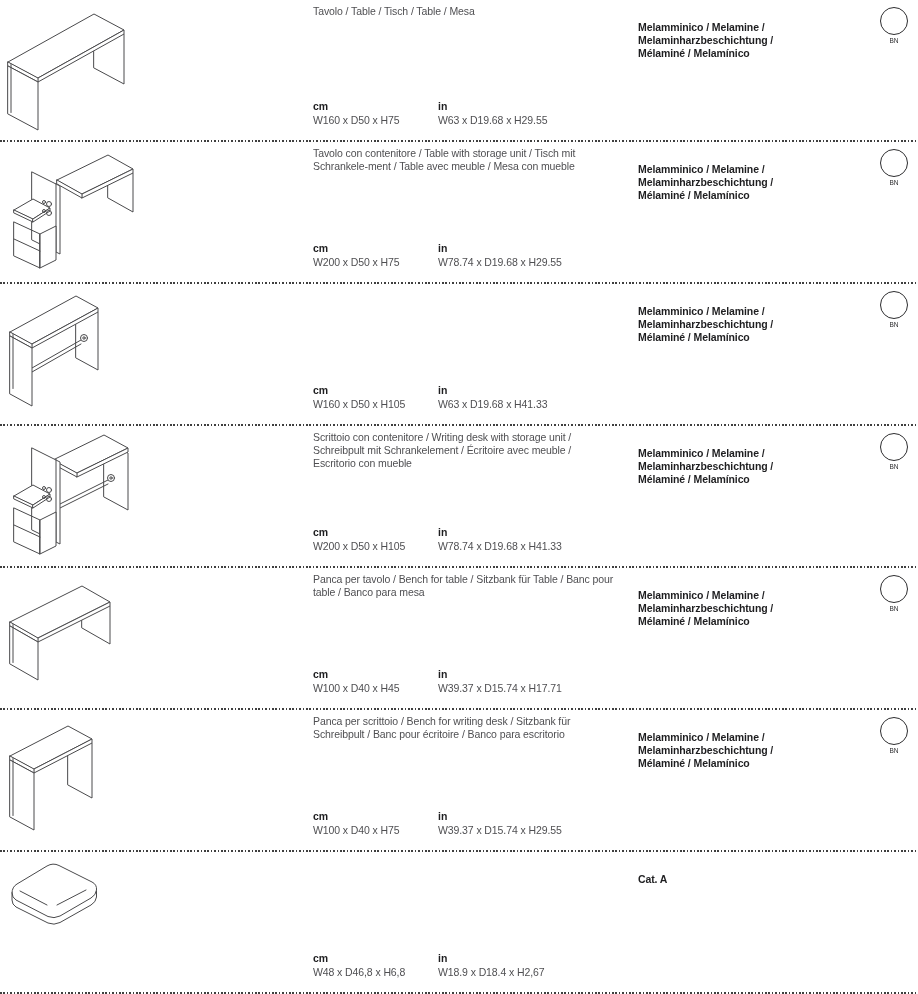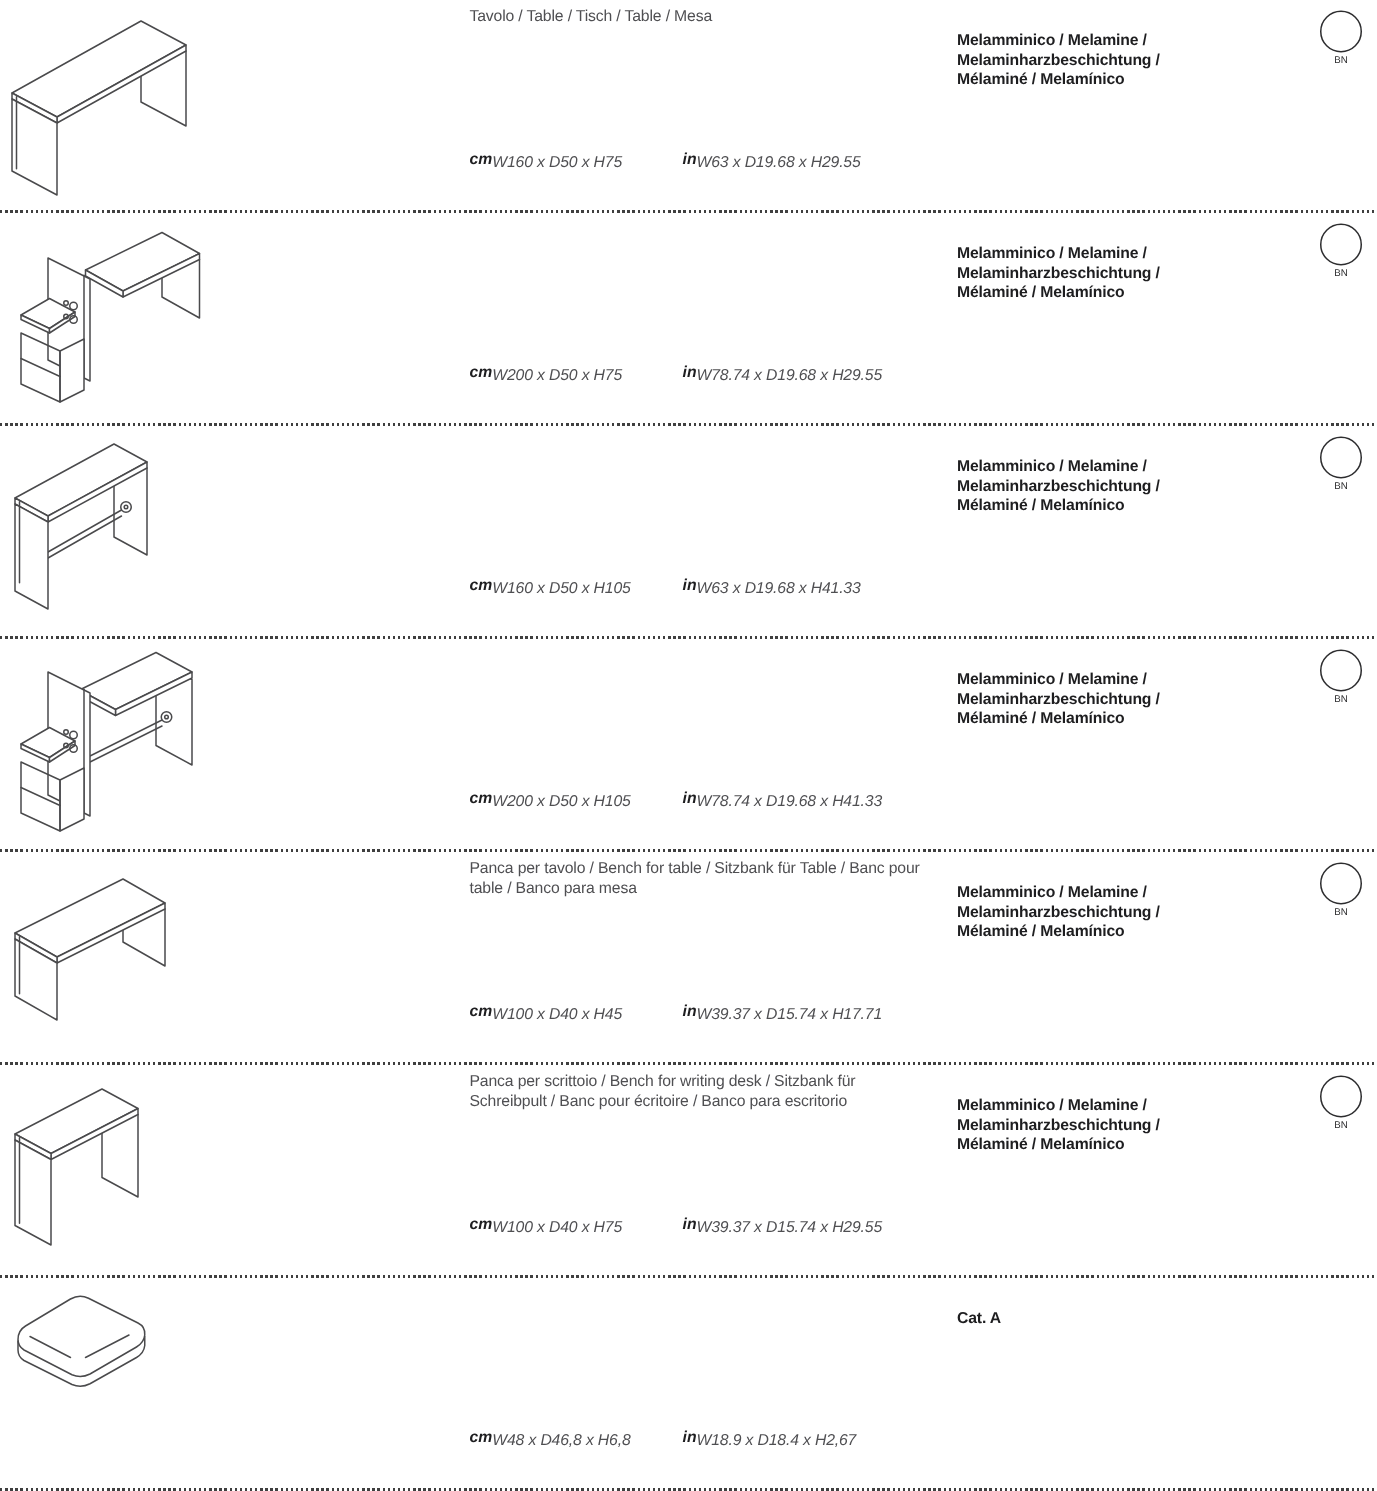--- a/index.html
+++ b/index.html
@@ -17,23 +17,23 @@
   .illus{position:absolute;left:0;top:0;width:308px;height:140px;margin:0;}
   .illus svg{display:block;}
   .name{
     position:absolute;left:313px;top:5px;width:302px;margin:0;
     font-size:10.5px;line-height:13px;color:#4f4f52;letter-spacing:-0.1px;
   }
   .material{
     position:absolute;left:622px;top:5px;width:158px;margin:16px;
     font-size:10.5px;line-height:13px;font-weight:bold;color:#1e1e20;letter-spacing:-0.1px;
   }
-  .dim{position:absolute;top:100px;display:flex;flex-direction:row;font-style:italic;}
+  .dim{position:absolute;top:100px;display:flex;flex-direction:column;}
   .dim-cm{left:313px;}
-  .dim-in{left:455px;}
+  .dim-in{left:438px;}
   .dim-label{font-size:10.5px;font-weight:bold;color:#1e1e20;line-height:12px;}
   .dim-value{font-size:10.5px;color:#4f4f52;line-height:12px;margin-top:2px;letter-spacing:-0.1px;}
   .badge{
     position:absolute;left:876px;top:7px;width:36px;
     display:flex;flex-direction:column;align-items:center;
   }
   .badge-circle{
     width:28px;height:28px;border:1.3px solid #2d2d2f;border-radius:50%;
     background:#ffffff;box-sizing:border-box;
   }
@@ -87,20 +87,21 @@
         <path d="M33,77 L50,66 L50,69 L33,80 Z"></path>
         <path d="M40,92 L56,84 L56,118 L40,126 Z"></path>
         <path class="open" d="M14,80 L40,92 L40,126 L14,114 Z"></path>
         <path class="open" d="M14,97 L40,109"></path>
         <circle cx="49" cy="62" r="2.5" class="open"></circle>
         <circle cx="49" cy="71" r="2.5" class="open"></circle>
         <circle cx="44" cy="60" r="1.5" class="open"></circle>
         <circle cx="44" cy="69" r="1.5" class="open"></circle>
       </svg>
     </figure>
+    <p class="name">Tavolo con contenitore / Table with storage unit / Tisch mit Schrankele-ment / Table avec meuble / Mesa con mueble</p>
     <div class="dim dim-cm">
       <span class="dim-label">cm</span>
       <span class="dim-value">W200 x D50 x H75</span>
     </div>
     <div class="dim dim-in">
       <span class="dim-label">in</span>
       <span class="dim-value">W78.74 x D19.68 x H29.55</span>
     </div>
     <p class="material">Melamminico / Melamine / Melaminharzbeschichtung / Mélaminé / Melamínico</p>
     <div class="badge">
@@ -157,20 +158,21 @@
         <path d="M33,79 L50,68 L50,71 L33,82 Z"></path>
         <path d="M40,94 L56,86 L56,120 L40,128 Z"></path>
         <path class="open" d="M14,82 L40,94 L40,128 L14,116 Z"></path>
         <path class="open" d="M14,99 L40,111"></path>
         <circle cx="49" cy="64" r="2.5" class="open"></circle>
         <circle cx="49" cy="73" r="2.5" class="open"></circle>
         <circle cx="44" cy="62" r="1.5" class="open"></circle>
         <circle cx="44" cy="71" r="1.5" class="open"></circle>
       </svg>
     </figure>
+    <p class="name">Scrittoio con contenitore / Writing desk with storage unit / Schreibpult mit Schrankelement / Écritoire avec meuble / Escritorio con mueble</p>
     <div class="dim dim-cm">
       <span class="dim-label">cm</span>
       <span class="dim-value">W200 x D50 x H105</span>
     </div>
     <div class="dim dim-in">
       <span class="dim-label">in</span>
       <span class="dim-value">W78.74 x D19.68 x H41.33</span>
     </div>
     <p class="material">Melamminico / Melamine / Melaminharzbeschichtung / Mélaminé / Melamínico</p>
     <div class="badge">

